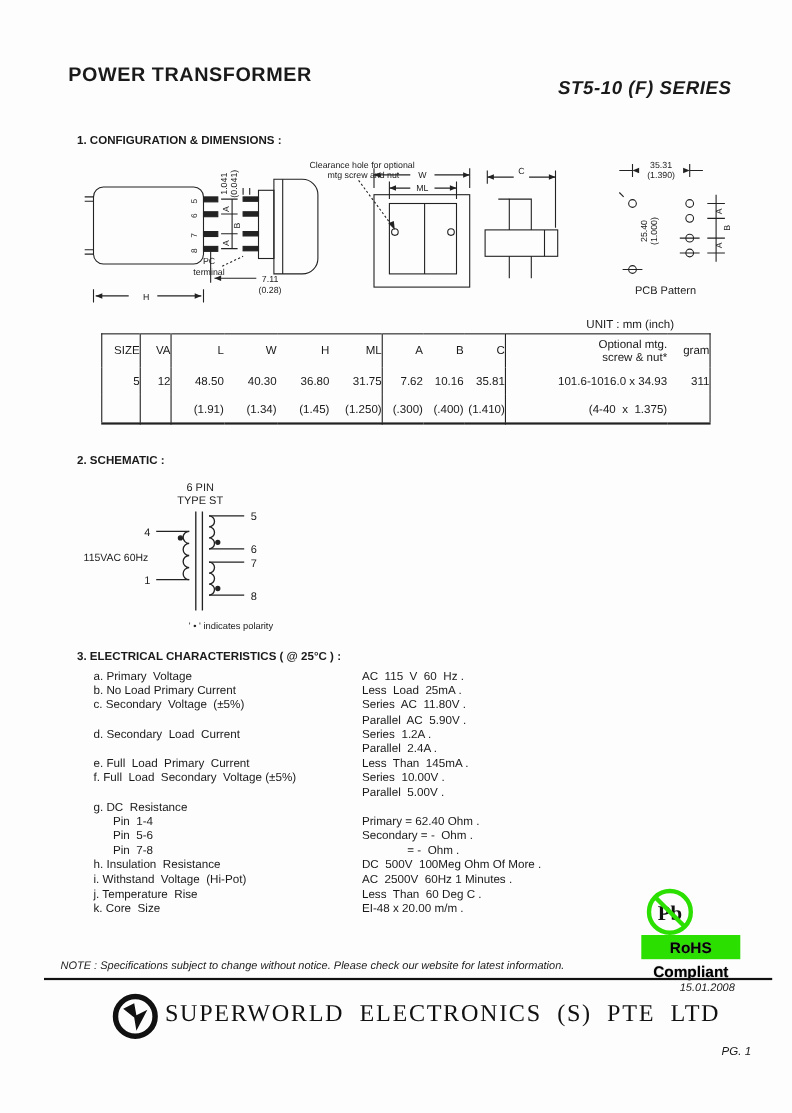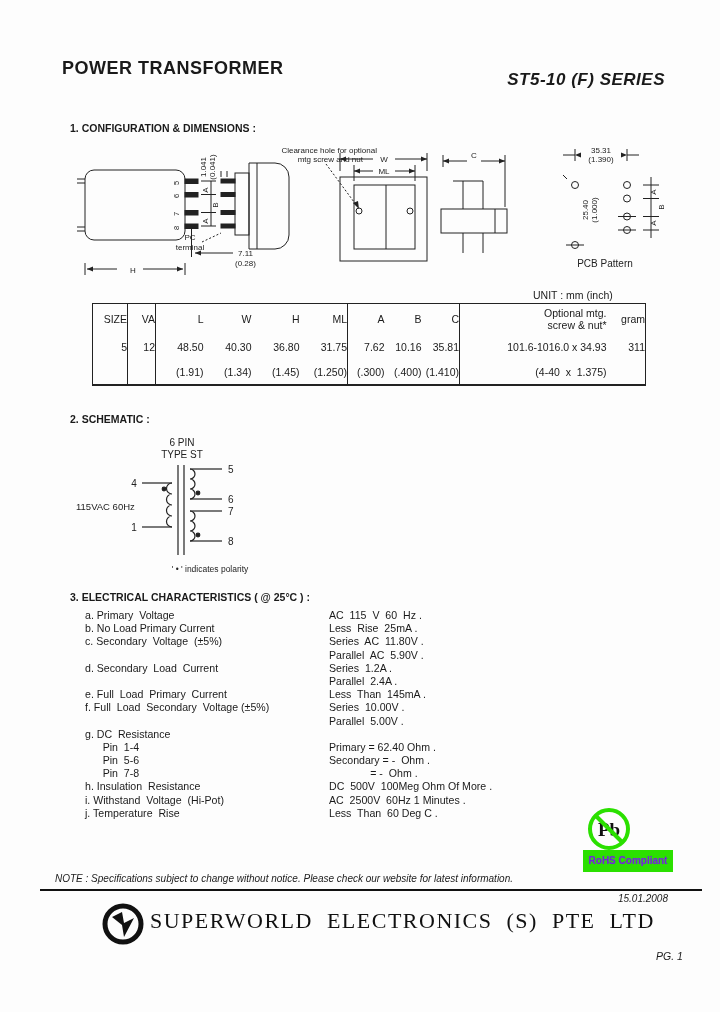--- a/index.html
+++ b/index.html
@@ -23,21 +23,21 @@
   
   .erow{position:relative;height:13.2px;font-size:10.6px;}
   .elabel{white-space:pre;}
   .evalue{position:absolute;left:244px;top:0;white-space:pre;}
   
   .note{font-size:10px;font-style:italic;}
   .rule{background:#111;height:2px;}
   .date{font-size:10px;font-style:italic;}
   .company{font-family:"Liberation Serif",serif;font-size:22px;letter-spacing:1.5px;word-spacing:7px;color:#111;}
   .pageno{font-size:10.5px;font-style:italic;margin-top:16px;}
-  .rohs{background:#2be000;color:#6d28d9;font-weight:bold;font-size:10px;text-align:center;
+  .rohs{background:#2be000;color:#000000;font-weight:bold;font-size:14px;text-align:center;
     line-height:22px;height:22px;width:90px;text-shadow:0 0 1px #7a7a7a;}
 </style>
 </head>
 <body>
 
 <div class="page">
 
   <div class="abs title" style="left:62px;top:58px;">POWER TRANSFORMER</div>
   <div class="abs series" style="left:420px;top:70px;width:245px;text-align:right;">ST5-10 (F) SERIES</div>
 
@@ -271,35 +271,36 @@
     <text x="168" y="70" style="font-size:10px">6</text>
     <text x="168" y="82" style="font-size:10px">7</text>
     <text x="168" y="112" style="font-size:10px">8</text>
     <text x="150" y="139" text-anchor="middle" style="font-size:8.5px">' • ' indicates polarity</text>
   </svg>
 
   <div class="abs sec-head" style="left:70px;top:591px;">3. ELECTRICAL CHARACTERISTICS ( @ 25°C ) :</div>
 
   <div class="abs" style="left:85px;top:609px;width:580px;">
     <div class="erow"><span class="elabel">a. Primary  Voltage</span><span class="evalue">AC  115  V  60  Hz .</span></div>
-    <div class="erow"><span class="elabel">b. No Load Primary Current</span><span class="evalue">Less  Rise  25mA .</span></div>
+    <div class="erow"><span class="elabel">b. No Load Primary Current</span><span class="evalue">Less  Load  25mA .</span></div>
     <div class="erow"><span class="elabel">c. Secondary  Voltage  (±5%)</span><span class="evalue">Series  AC  11.80V .</span></div>
     <div class="erow"><span class="elabel"></span><span class="evalue">Parallel  AC  5.90V .</span></div>
     <div class="erow"><span class="elabel">d. Secondary  Load  Current</span><span class="evalue">Series  1.2A .</span></div>
     <div class="erow"><span class="elabel"></span><span class="evalue">Parallel  2.4A .</span></div>
     <div class="erow"><span class="elabel">e. Full  Load  Primary  Current</span><span class="evalue">Less  Than  145mA .</span></div>
     <div class="erow"><span class="elabel">f. Full  Load  Secondary  Voltage (±5%)</span><span class="evalue">Series  10.00V .</span></div>
     <div class="erow"><span class="elabel"></span><span class="evalue">Parallel  5.00V .</span></div>
     <div class="erow"><span class="elabel">g. DC  Resistance</span><span class="evalue"></span></div>
     <div class="erow"><span class="elabel">      Pin  1-4</span><span class="evalue">Primary = 62.40 Ohm .</span></div>
     <div class="erow"><span class="elabel">      Pin  5-6</span><span class="evalue">Secondary = -  Ohm .</span></div>
     <div class="erow"><span class="elabel">      Pin  7-8</span><span class="evalue">              = -  Ohm .</span></div>
     <div class="erow"><span class="elabel">h. Insulation  Resistance</span><span class="evalue">DC  500V  100Meg Ohm Of More .</span></div>
     <div class="erow"><span class="elabel">i. Withstand  Voltage  (Hi-Pot)</span><span class="evalue">AC  2500V  60Hz 1 Minutes .</span></div>
     <div class="erow"><span class="elabel">j. Temperature  Rise</span><span class="evalue">Less  Than  60 Deg C .</span></div>
+    <div class="erow"><span class="elabel">k. Core  Size</span><span class="evalue">EI-48 x 20.00 m/m .</span></div>
   </div>
 
   <svg class="abs" style="left:586px;top:806px;" width="46" height="46" viewBox="0 0 46 46">
     <circle cx="23" cy="23" r="19" fill="none" stroke="#2be000" stroke-width="4"></circle>
     <text x="23" y="30" text-anchor="middle" style="font-family:'Liberation Serif',serif;font-size:19px;font-weight:bold;fill:#111;">Pb</text>
     <line x1="9" y1="9" x2="37" y2="37" stroke="#2be000" stroke-width="4"></line>
   </svg>
 
   <div class="abs rohs" style="left:583px;top:850px;">RoHS Compliant</div>
 

